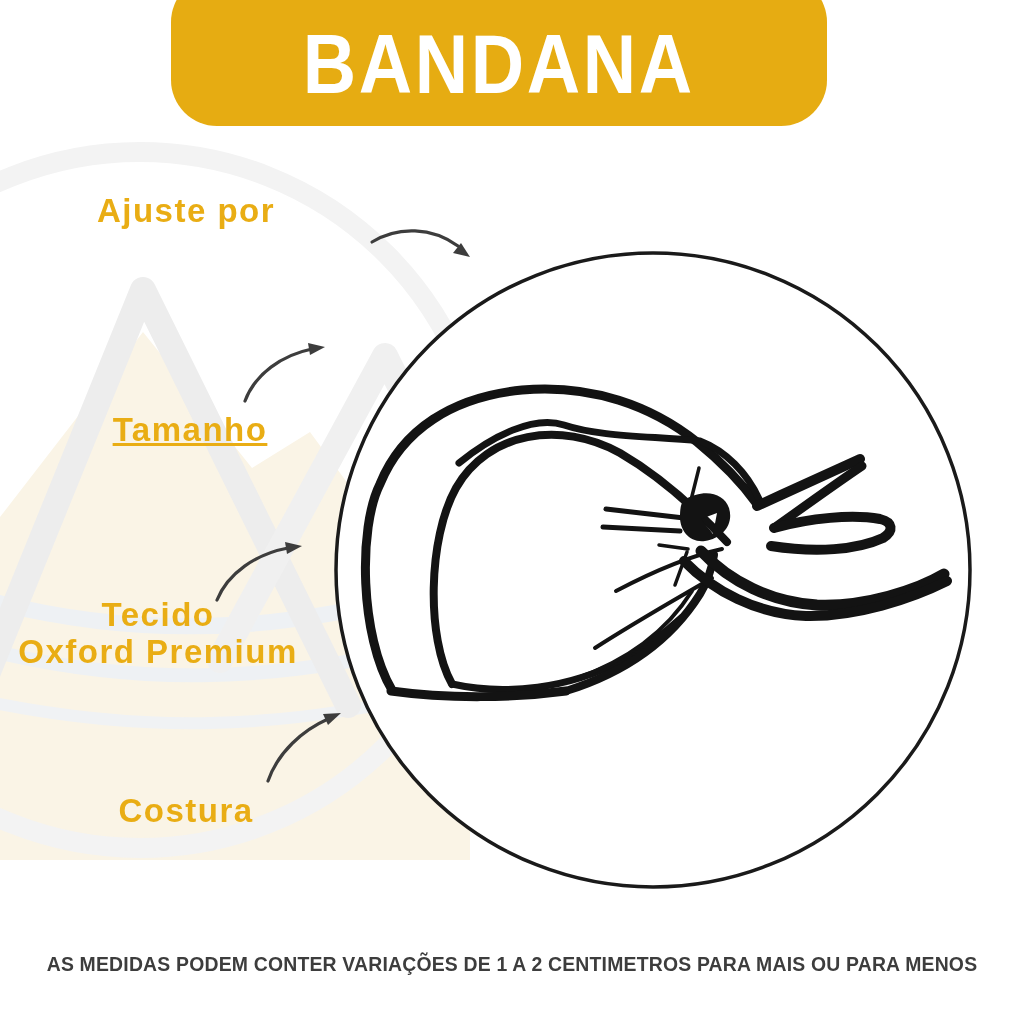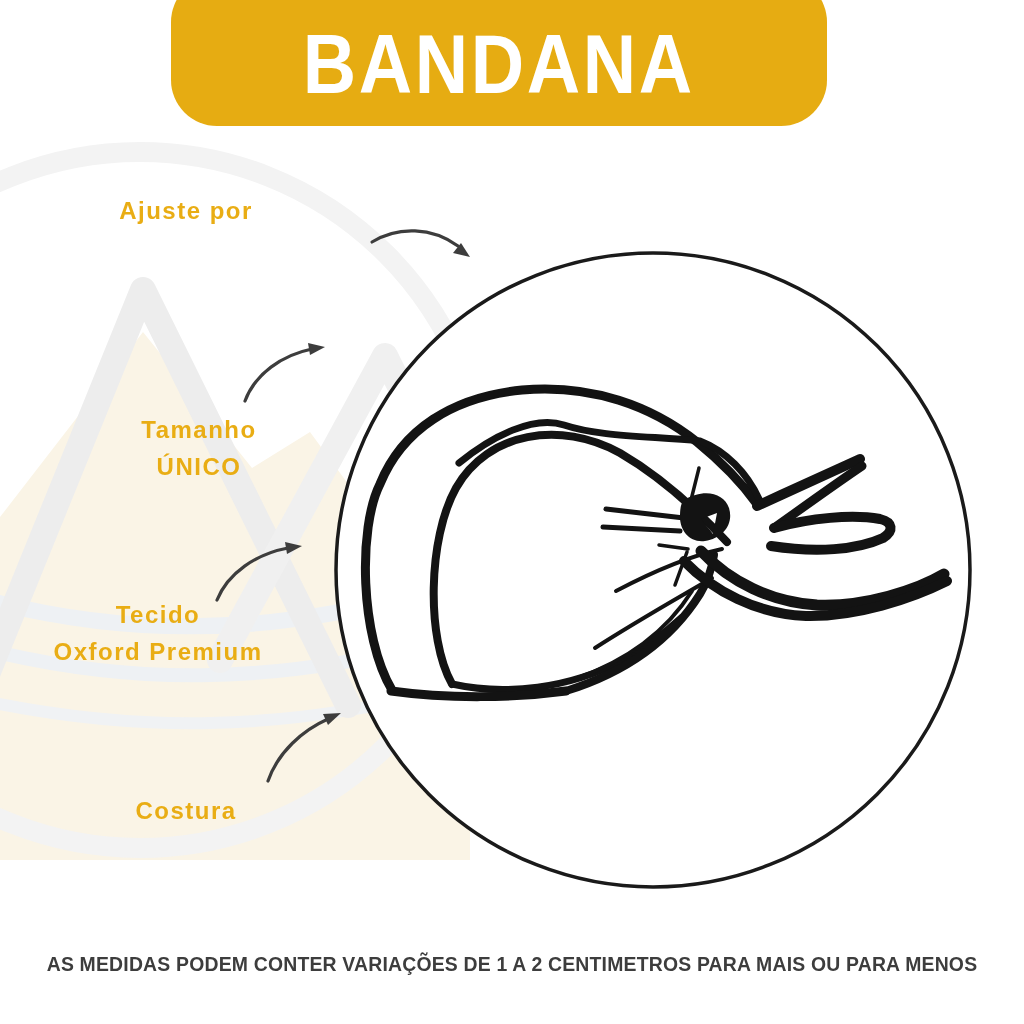--- a/index.html
+++ b/index.html
@@ -32,27 +32,27 @@
     transform-origin:center;
     white-space:nowrap;
     line-height:1;
   }
   .feature{
     position:absolute;
     width:340px;
     text-align:center;
     color:var(--label-gold,#E9AD14);
     font-weight:700;
-    font-size:24px;
+    font-size:33px;
     line-height:37px;
     letter-spacing:1.5px;
   }
   .feature span{display:block;}
   .f1{left:16px;top:192px;}
-  .f2{left:29px;top:411px;}
+  .f2{left:20px;top:411px;text-decoration:underline;}
   .f3{left:-12px;top:596px;}
   .f4{left:16px;top:792px;}
   .disclaimer{
     position:absolute;
     left:0;top:953px;
     width:1024px;
     text-align:center;
     color:var(--text-dark,#3D3D3D);
     font-size:20px;
     font-weight:700;
@@ -134,21 +134,20 @@
 
   <div class="banner">
     <span class="title-text">BANDANA</span>
   </div>
 
   <div class="feature f1">
     <span>Ajuste por</span>
   </div>
   <div class="feature f2">
     <span>Tamanho</span>
-    <span>ÚNICO</span>
   </div>
   <div class="feature f3">
     <span>Tecido</span>
     <span>Oxford Premium</span>
   </div>
   <div class="feature f4">
     <span>Costura</span>
   </div>
 
   <div class="disclaimer">AS MEDIDAS PODEM CONTER VARIAÇÕES DE 1 A 2 CENTIMETROS PARA MAIS OU PARA MENOS</div>

